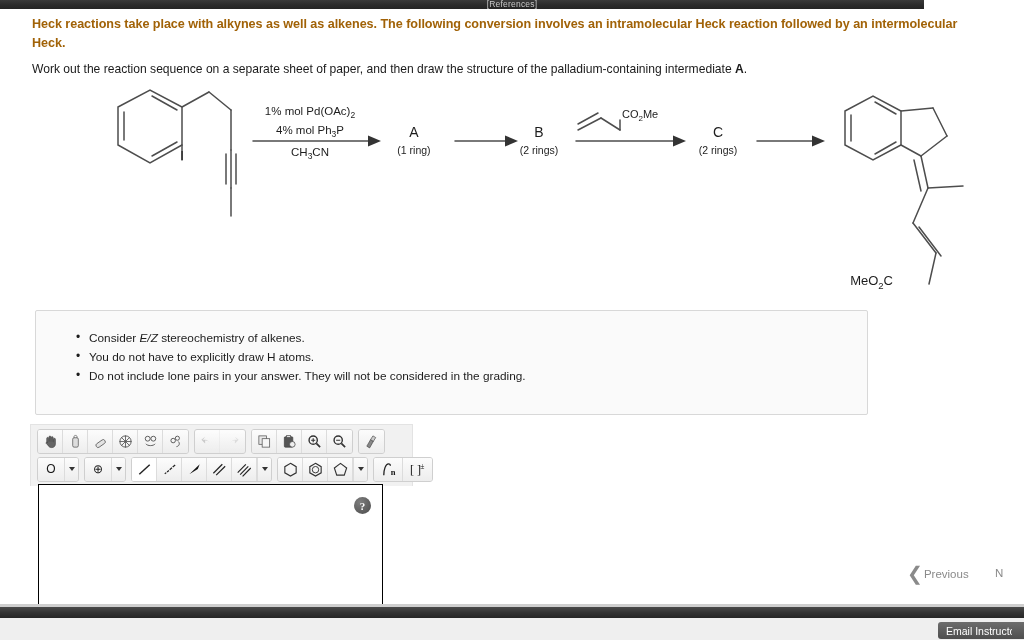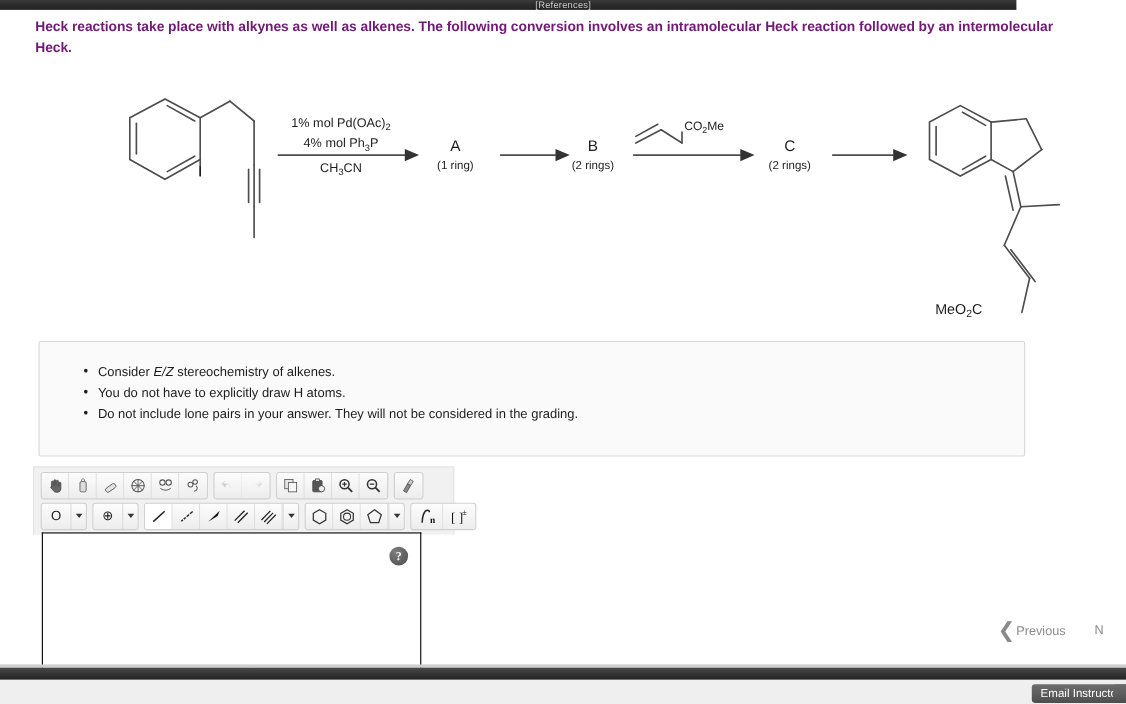--- a/index.html
+++ b/index.html
@@ -21,36 +21,36 @@
     position: absolute; top: -1px; left: 0; width: 1024px;
     text-align: center;
     font-size: 8.5px; line-height: 10px;
     color: #c9c9c9; letter-spacing: .2px;
     white-space: nowrap;
   }
 
   
   .qtext { position: absolute; left: 32px; top: 15px; width: 962px; }
   .q-bold {
-    font-size: 12.6px; font-weight: bold; color: #701a75; line-height: 18.5px;
+    font-size: 12.6px; font-weight: bold; color: #a16207; line-height: 18.5px;
     letter-spacing: -.05px;
   }
   .q-sub {
     margin-top: 9px;
     font-size: 12.1px; color: #1a1a1a; line-height: 16px;
   }
   .q-sub b { font-weight: bold; }
 
   
   .scheme { position: absolute; left: 0; top: 88px; width: 1024px; height: 215px; }
   .scheme svg { display: block; }
 
   
   .hints {
-    position: absolute; left: 35px; top: 310px; width: 897px; height: 105px;
+    position: absolute; left: 35px; top: 310px; width: 833px; height: 105px;
     background: #fafafa; border: 1px solid #d8d8d8; border-radius: 2px;
   }
   .hints ul { margin: 0; padding: 18px 0 0 42px; list-style: none; }
   .hints li {
     position: relative;
     font-size: 11.8px; color: #1c1c1c; line-height: 19px; padding-left: 11px;
   }
   .hints li:before {
     content: "\2022"; position: absolute; left: -2px; top: -1px;
     font-size: 12px; color: #1c1c1c;
@@ -152,20 +152,23 @@
 <body>
 
 <div id="app">
 
   <div class="topbar">
     <div class="topbar-label">[References]</div>
   </div>
 
   <div class="qtext">
     <div class="q-bold">Heck reactions take place with alkynes as well as alkenes. The following conversion involves an intramolecular Heck reaction followed by an intermolecular Heck.</div>
+    <div class="q-sub">
+      <span>Work out the reaction sequence on a separate sheet of paper, and then draw the structure of the palladium-containing intermediate </span><b>A</b><span>.</span>
+    </div>
   </div>
 
   <div class="scheme">
     <svg width="1024" height="215" viewBox="0 0 1024 215" xmlns="http://www.w3.org/2000/svg">
       <g fill="none" stroke="#4d4d4d" stroke-width="1.5" stroke-linecap="round">
 
         <g>
           <polygon points="118,19 150,2 182,19 182,57 150,75 118,57" stroke="#4d4d4d" fill="none"></polygon>
           <line x1="124" y1="24" x2="124" y2="52"></line>
           <line x1="152" y1="8" x2="177" y2="22"></line>

